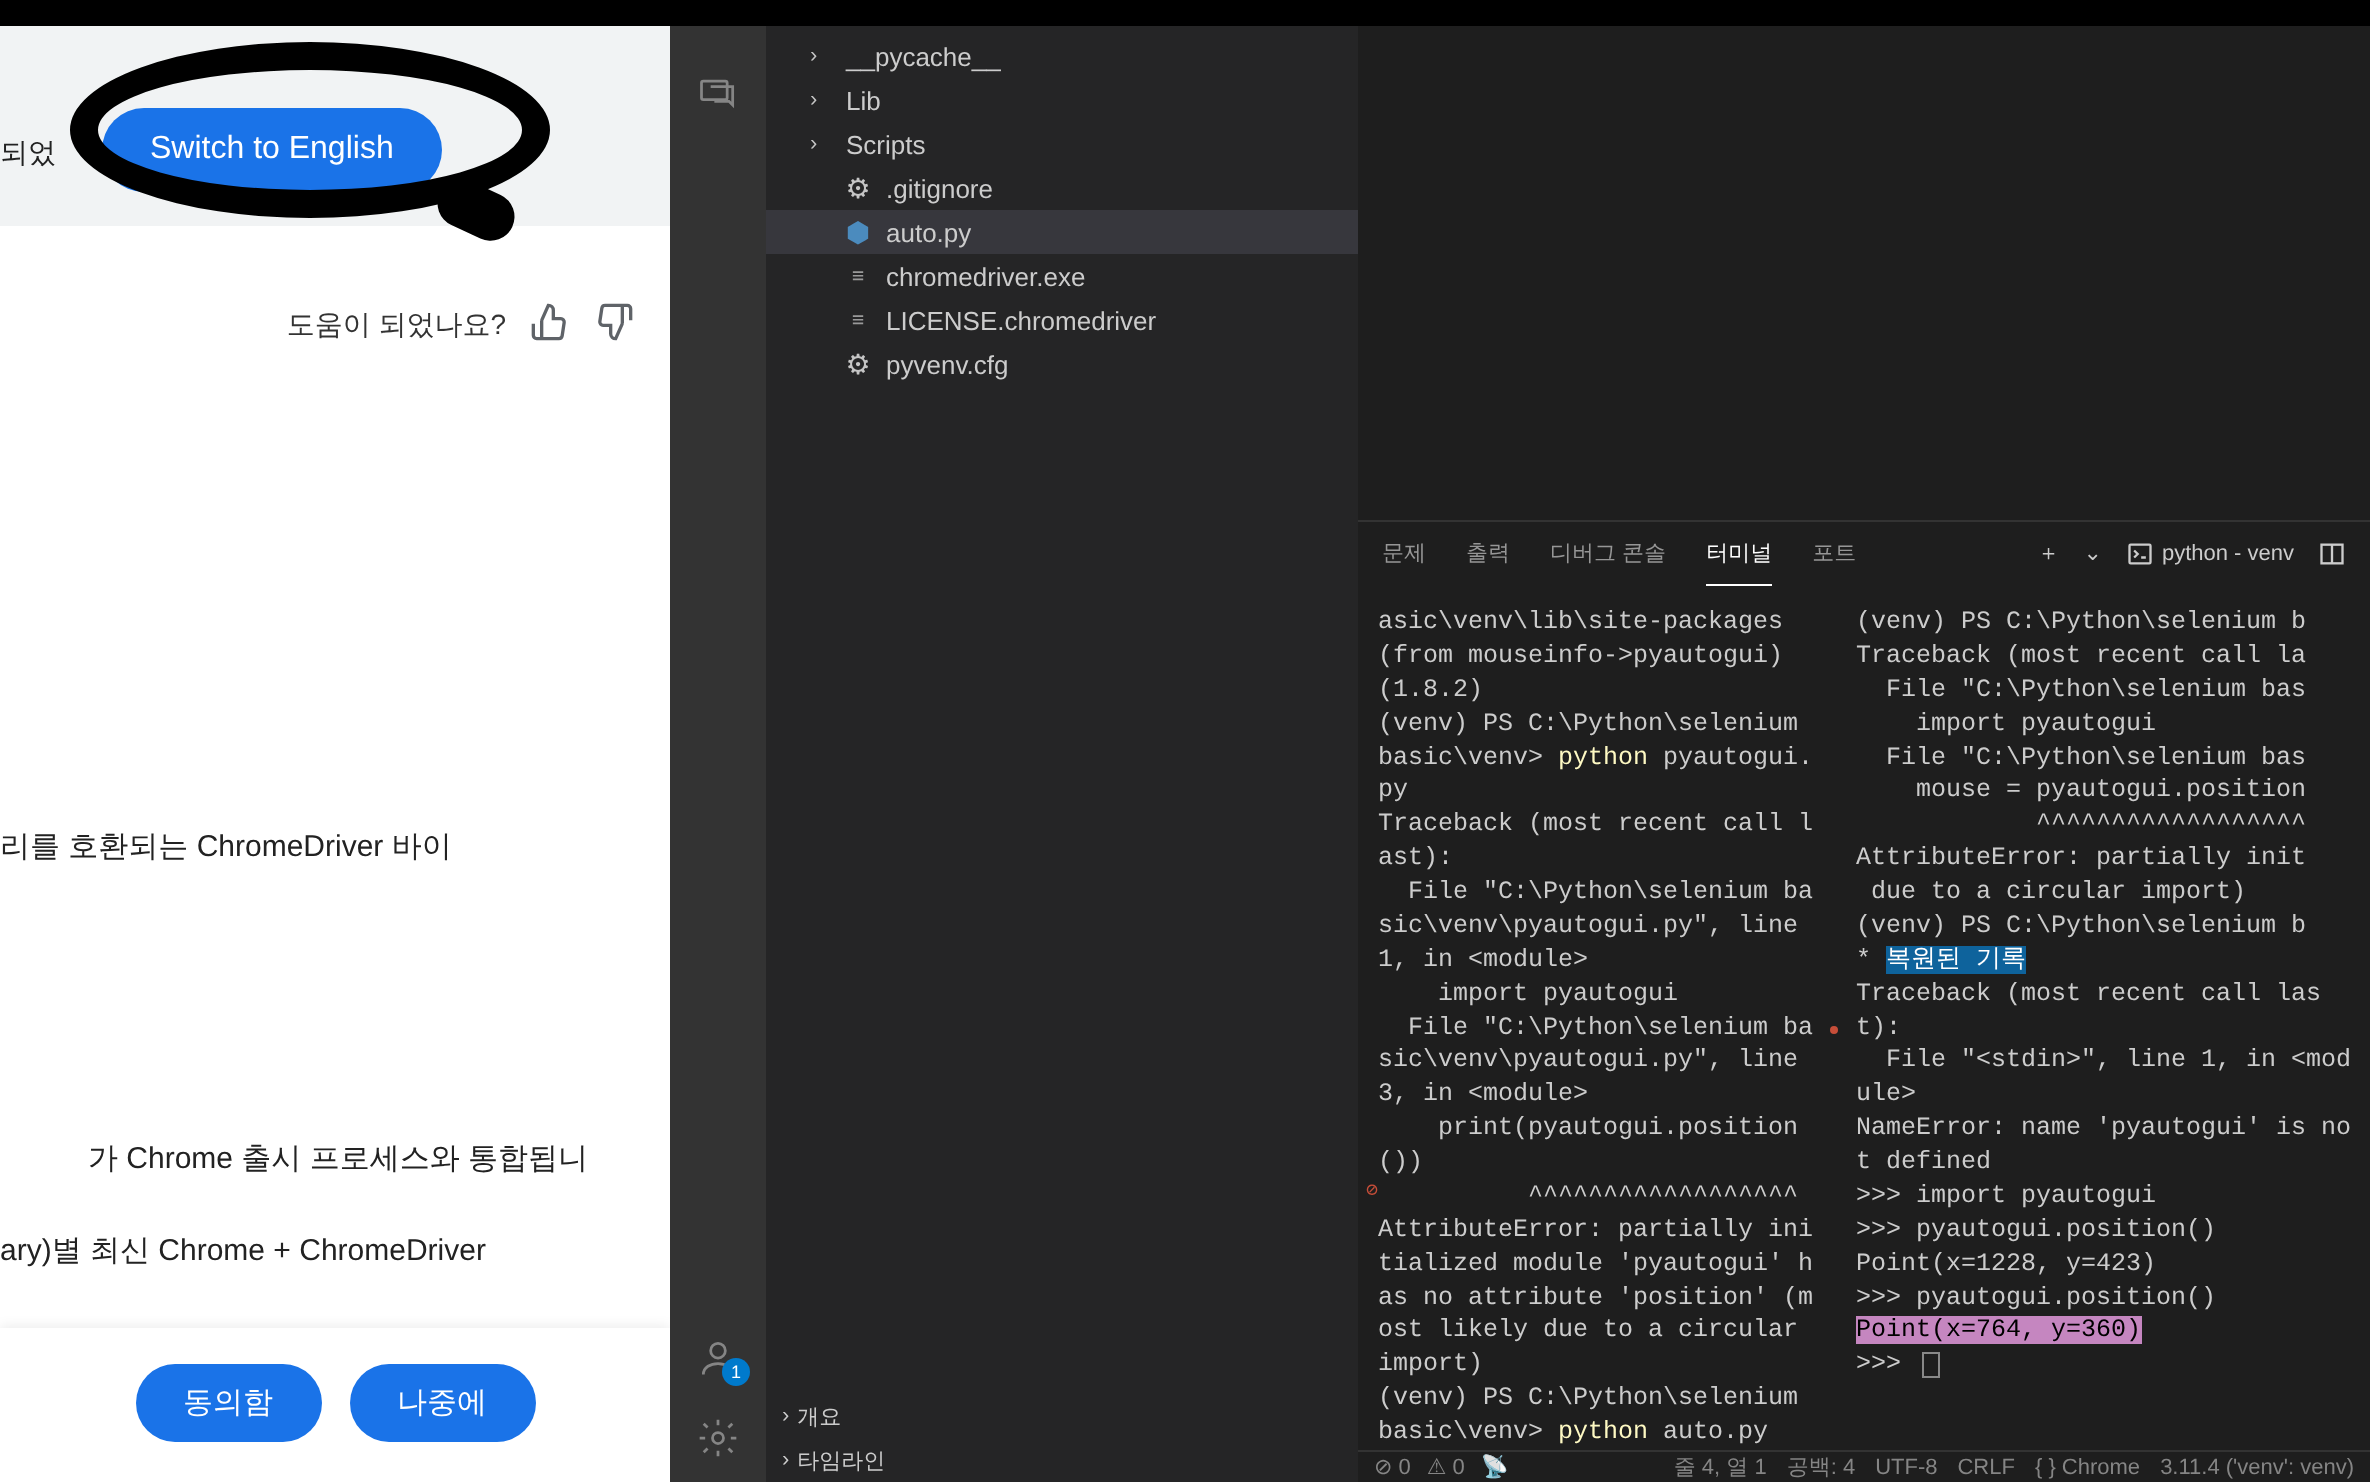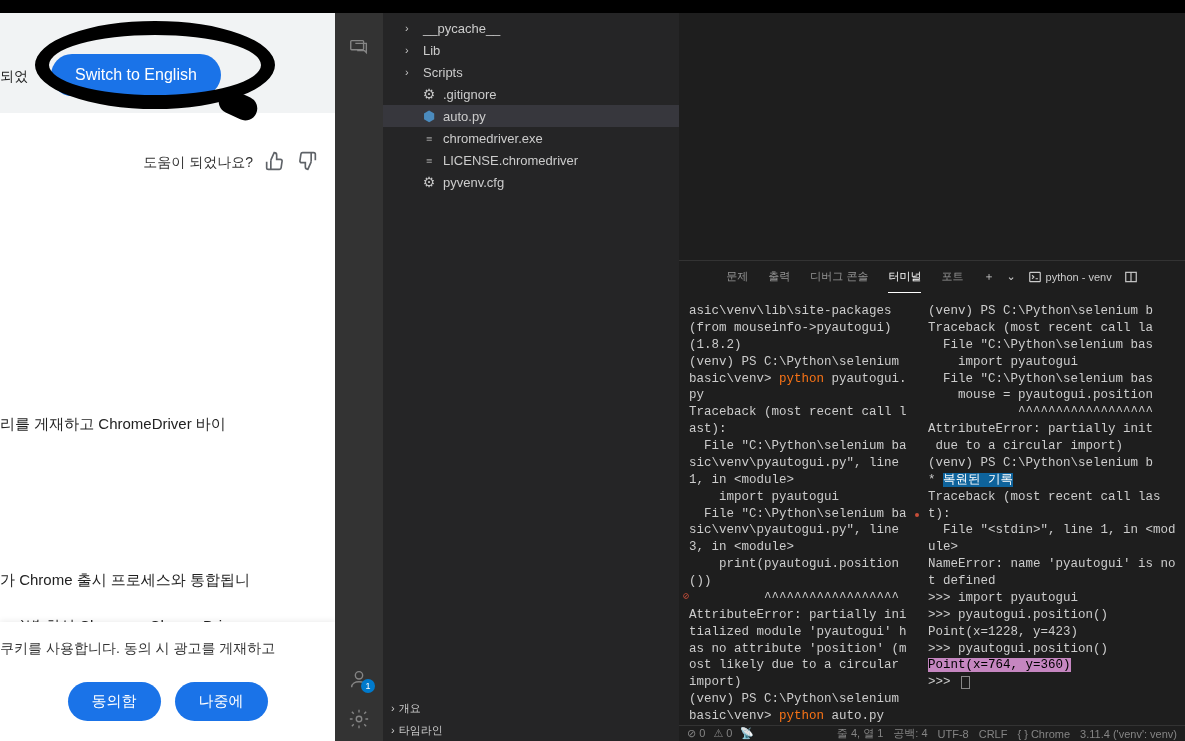--- a/index.html
+++ b/index.html
@@ -13,21 +13,21 @@
     .english-btn { position: absolute; left: 51px; top: 41px; background: #1a73e8; color: #fff; border: none; border-radius: 24px; padding: 12px 24px; font-size: 16px; cursor: pointer; text-align: right; }
     .circle-annotation { position: absolute; left: 35px; top: 8px; width: 240px; height: 88px; border: 14px solid #000; border-radius: 50%; pointer-events: none;}
     .circle-tail { position: absolute; left: 218px; top: 80px; width: 40px; height: 24px; background: #000; border-radius: 20px; transform: rotate(25deg);}
     
     .helpful-row { display: flex; align-items: center; justify-content: flex-end; padding: 38px 18px 10px; gap: 12px; font-size: 14px; color: #333; }
     .thumb-btn { background: none; border: none; cursor: pointer; color: #5f6368; }
     .thumb-btn svg { width: 20px; height: 20px; }
     
     .content-text { font-size: 15px; color: #222; line-height: 1.6; padding: 0 0 0 0; }
     .p1 { margin-top: 228px; }
-    .p2 { margin-top: 132px; }
+    .p2 { margin-top: 132px; padding-left: 44px; }
     .p3 { margin-top: 22px; }
     
     .cookie-bar { position: absolute; bottom: 0; left: 0; right: 0; background: #fff; padding: 18px 0 20px; box-shadow: 0 -1px 6px rgba(0,0,0,0.08);}
     .cookie-text { font-size: 14px; color: #333; margin-bottom: 24px;}
     .cookie-btns { display: flex; gap: 14px; justify-content: center;}
     .cookie-btn { background: #1a73e8; color: #fff; border: none; border-radius: 24px; padding: 10px 24px; font-size: 15px; cursor: pointer; }
     
     
     .vscode-panel { flex: 1; height: 741px; background: #1e1e1e; display: flex; flex-direction: column; position: relative;}
     .black-bar-vs { height: 13px; background: #000; width: 100%; }
@@ -49,37 +49,37 @@
     
     .text-icon { font-family: monospace; font-size: 10px; color: #999;}
     
     .outline-section { position: absolute; bottom: 0; left: 48px; width: 296px; background: #252526;}
     .outline-header { display: flex; align-items: center; padding: 4px 8px; font-size: 11px; color: #ccc; cursor: pointer; gap: 4px; height: 22px;}
     
     .editor-area { flex: 1; background: #1e1e1e; display: flex; flex-direction: column;}
     .editor-empty { flex: 1; }
     
     
-    .terminal-container { height: 465px; background: #1e1e1e; border-top: 1px solid #333; display: flex; flex-direction: column; align-items: center;}
+    .terminal-container { height: 465px; background: #1e1e1e; border-top: 1px solid #333; display: flex; flex-direction: column;}
     .term-tabs { display: flex; align-items: center; height: 32px; padding: 0 12px; gap: 20px; font-size: 11px; color: #969696; border-bottom: 1px solid transparent;}
     .term-tab { cursor: pointer; padding: 8px 0; }
     .term-tab.active { color: #fff; border-bottom: 1px solid #fff; }
     .term-tabs-right { margin-left: auto; display: flex; align-items: center; gap: 12px; color: #ccc;}
     .term-right-item { display: flex; align-items: center; gap: 4px; cursor: pointer;}
     
     .term-body { flex: 1; display: flex; font-family: Consolas, "Courier New", monospace; font-size: 12.5px; line-height: 1.35; overflow: hidden;}
     .term-col { padding: 10px 8px 4px 10px; color: #cccccc; white-space: pre-wrap; word-break: break-all; position: relative;}
     .term-col-left { width: 236px; }
     .term-col-right { flex: 1; }
     .sash { width: 3px; background: #1e1e1e; position: relative;}
     .sash-dots { position: absolute; top: 50%; left: 0; width: 5px; }
     .sash-dot { width: 4px; height: 4px; border-radius: 50%; margin: 4px 0; }
     .sash-dot.red { background: #c74e39; }
     
-    .t-yellow { color: #f97316; }
+    .t-yellow { color: #fef9c3; }
     .t-highlight { background: #0e639c; color: #fff; }
     .t-magenta-bg { background: #c586c0; color: #000; }
     .prompt-box { display:inline-block; width:9px; height:13px; border:1px solid #888; vertical-align: text-bottom; margin-left:3px;}
     .err-dot { position: absolute; left: -6px; color: #c74e39; font-size: 10px;}
     
     .status-bar { height: 16px; background: #1e1e1e; color: #858585; font-size: 11px; display: flex; align-items: center; padding: 0 8px; border-top: 1px solid #333; gap: 10px; justify-content: flex-end;}
     .status-left { margin-right: auto; display: flex; gap: 8px;}
   </style>
 </head>
 <body>
@@ -100,26 +100,25 @@
           <path d="M7 22V11M2 13v7a2 2 0 002 2h13.3a2 2 0 002-1.7l1.2-8a2 2 0 00-2-2.3H14V5a3 3 0 00-3-3l-4 9"></path>
         </svg>
     </button>
     <button class="thumb-btn">
       <svg viewBox="0 0 24 24" fill="none" stroke="currentColor" stroke-width="2">
           <path d="M17 2v11m5-2V4a2 2 0 00-2-2H6.7a2 2 0 00-2 1.7l-1.2 8a2 2 0 002 2.3H10v5a3 3 0 003 3l4-9"></path>
         </svg>
     </button>
   </div>
 
-  <div class="content-text p1">리를 게재하고 ChromeDriver 바이</div>
+  <div class="content-text p1">리를 호환되는 ChromeDriver 바이</div>
   <div class="content-text p2">가 Chrome 출시 프로세스와 통합됩니</div>
   <div class="content-text p3">ary)별 최신 Chrome + ChromeDriver</div>
 
   <div class="cookie-bar">
-    <div class="cookie-text">쿠키를 사용합니다. 동의 시 광고를 게재하고</div>
     <div class="cookie-btns">
       <button class="cookie-btn">동의함</button>
       <button class="cookie-btn">나중에</button>
     </div>
   </div>
 </div>
 
 <div class="vscode-panel">
   <div class="black-bar-vs"></div>
   <div class="vs-main">

